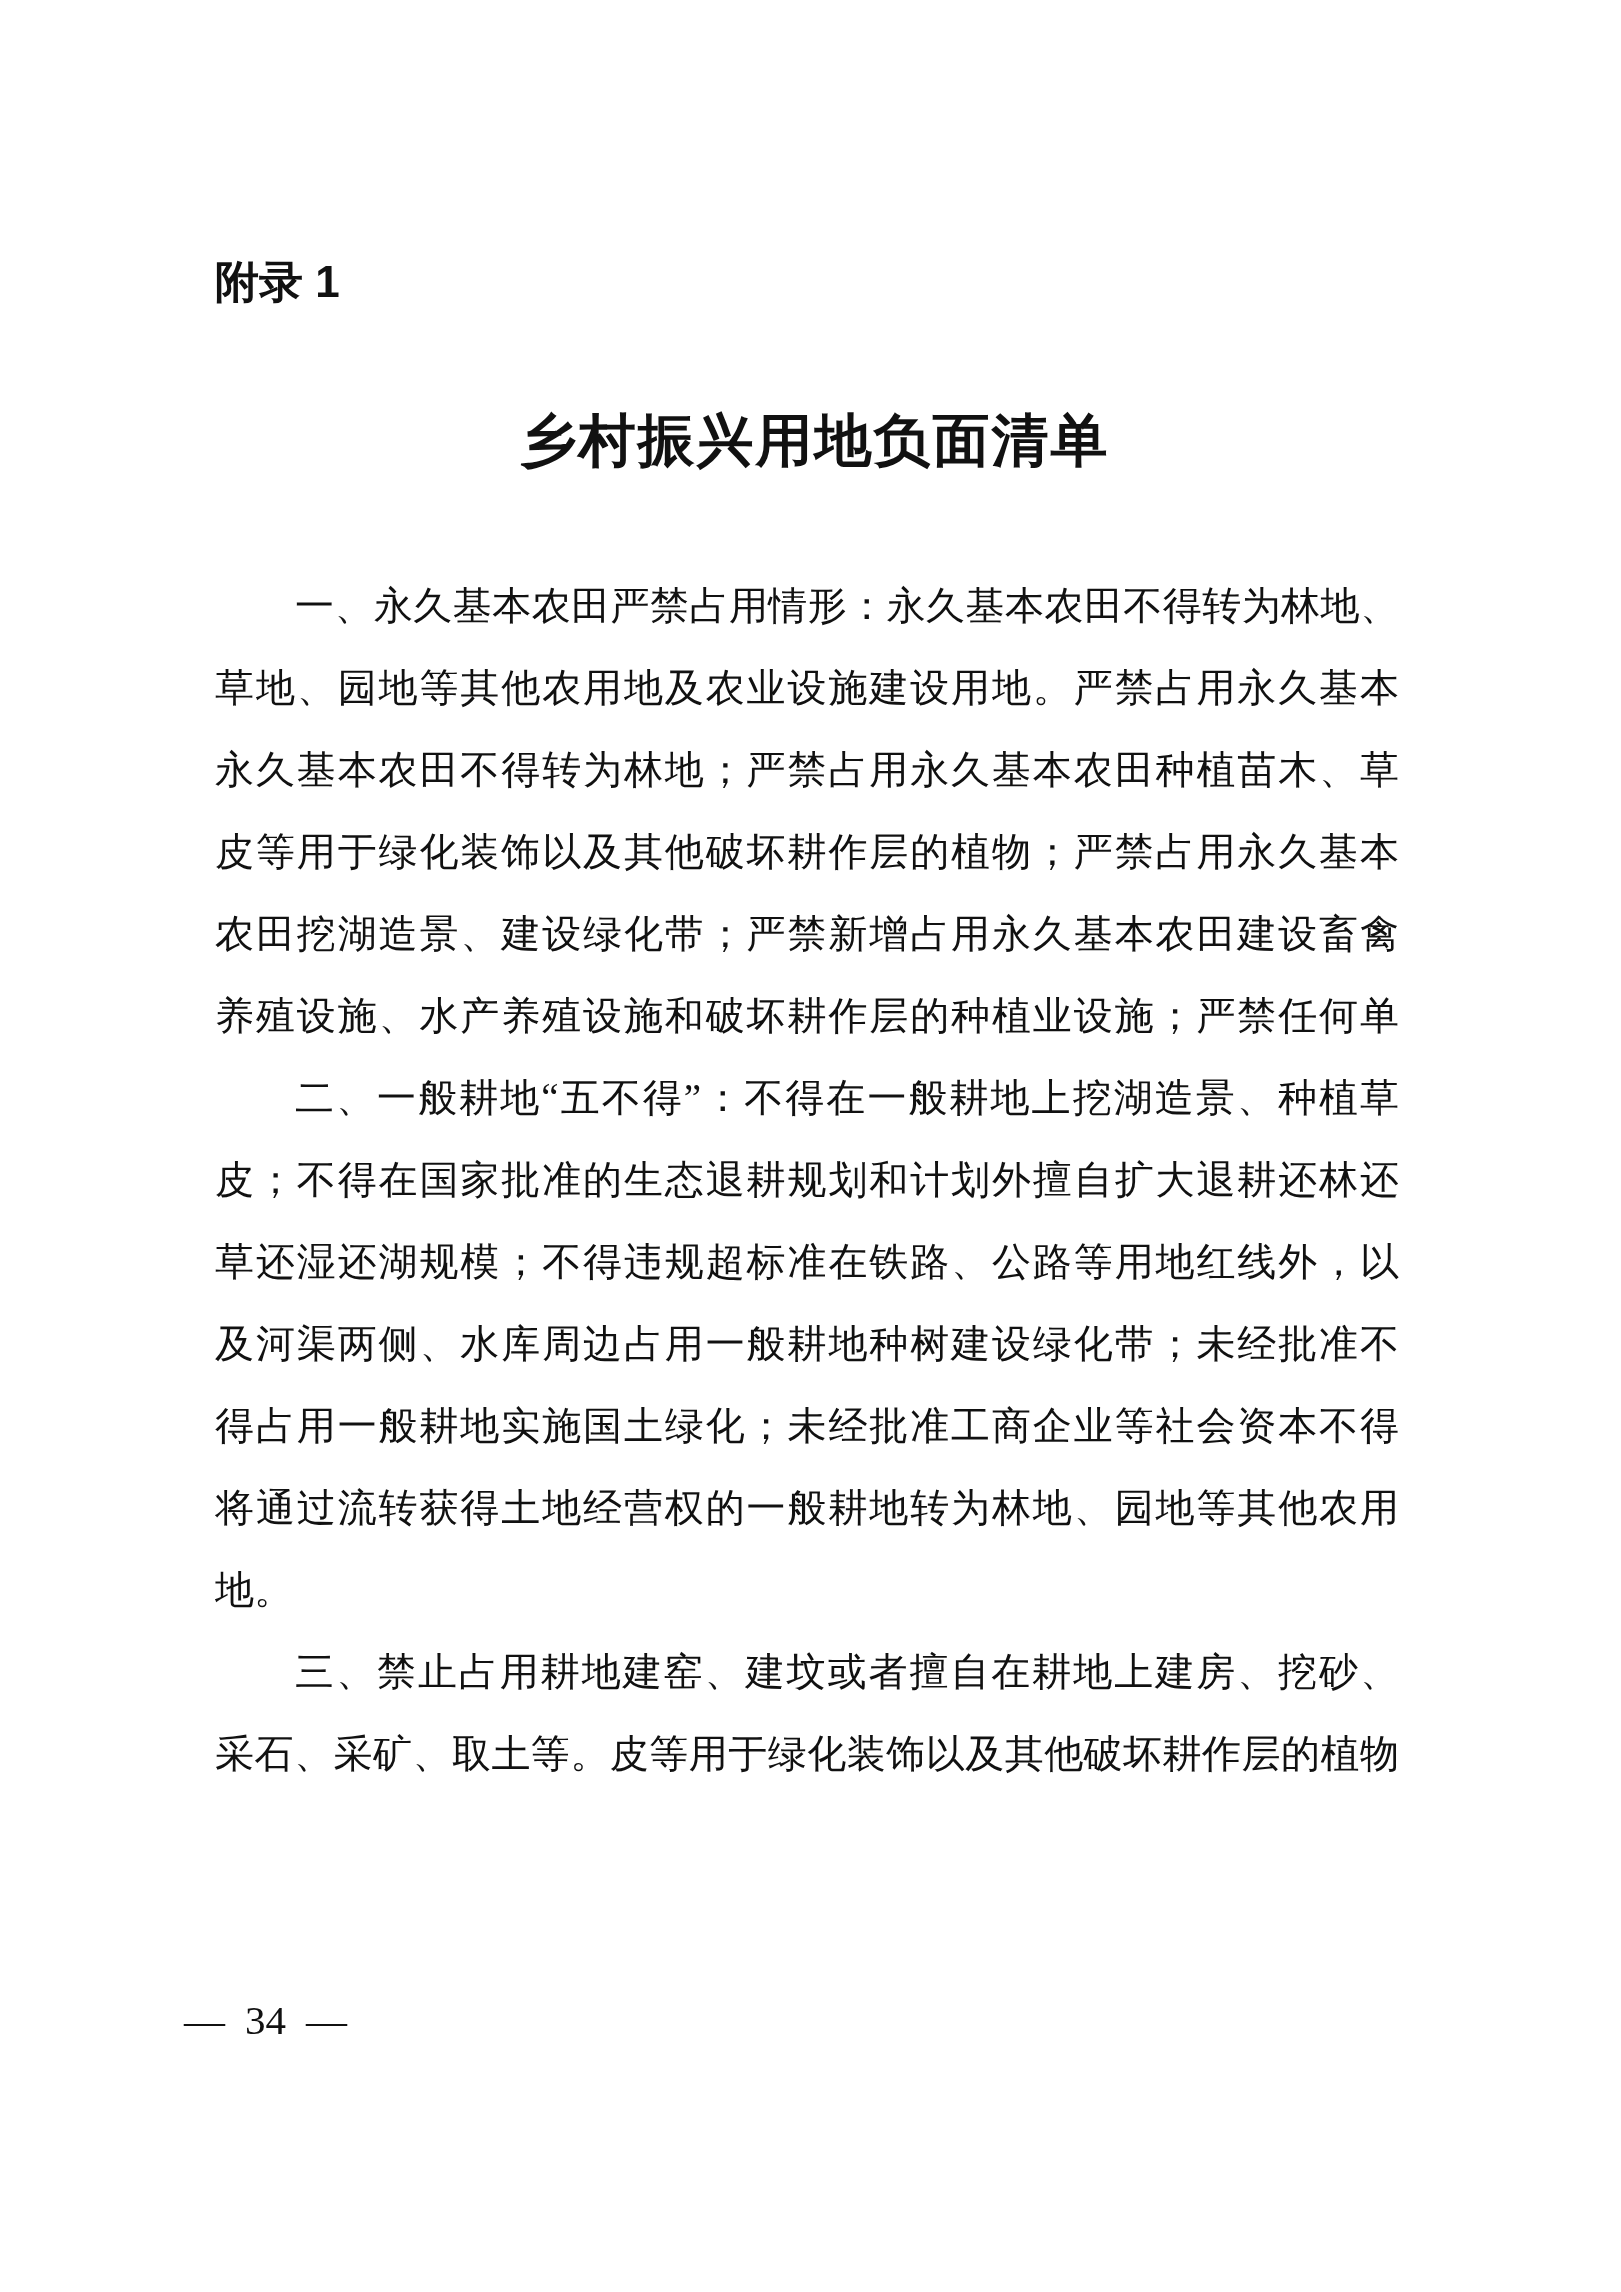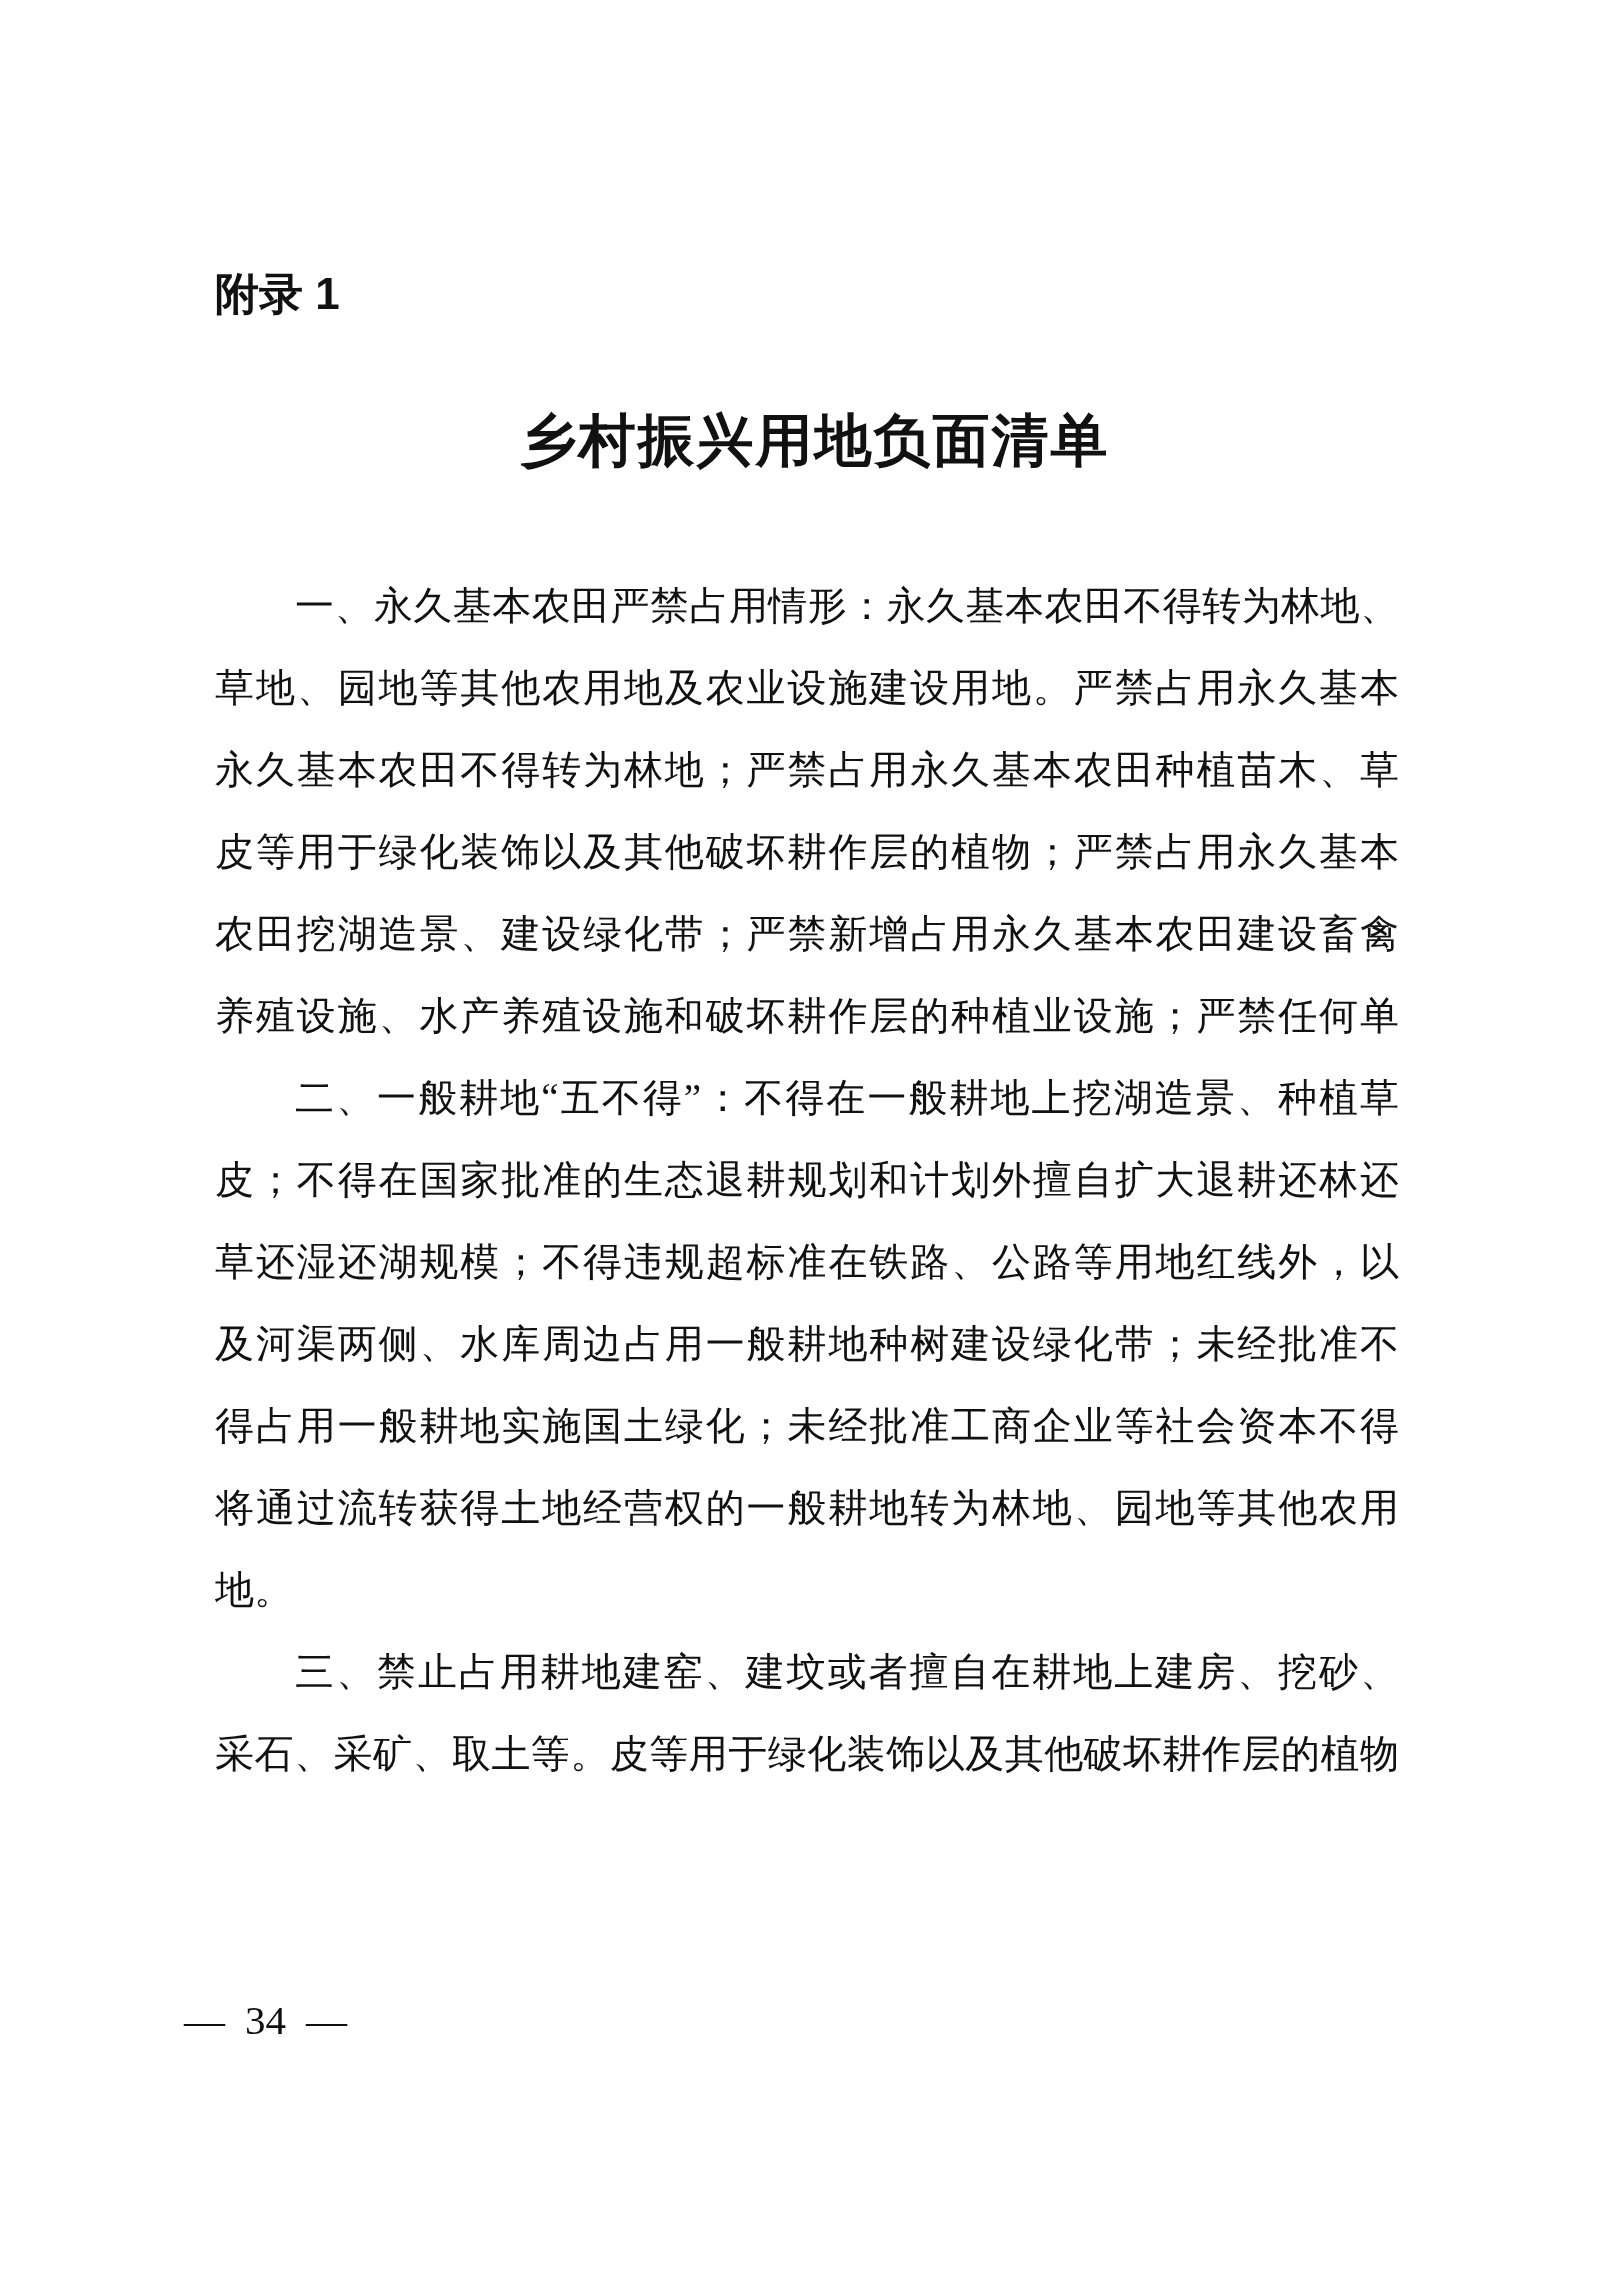--- a/index.html
+++ b/index.html
@@ -12,21 +12,21 @@
     width: 1621px;
     height: 2293px;
     background: #ffffff;
     overflow: hidden;
     font-family: "Liberation Serif", serif;
     color: #111111;
   }
   .appendix {
     position: absolute;
     left: 215px;
-    top: 265px;
+    top: 253px;
     font-size: 44px;
     font-weight: 600;
     font-family: "Liberation Sans", sans-serif;
     color: #111111;
     white-space: nowrap;
   }
   .doc-title {
     position: absolute;
     left: 0;
     top: 404px;

